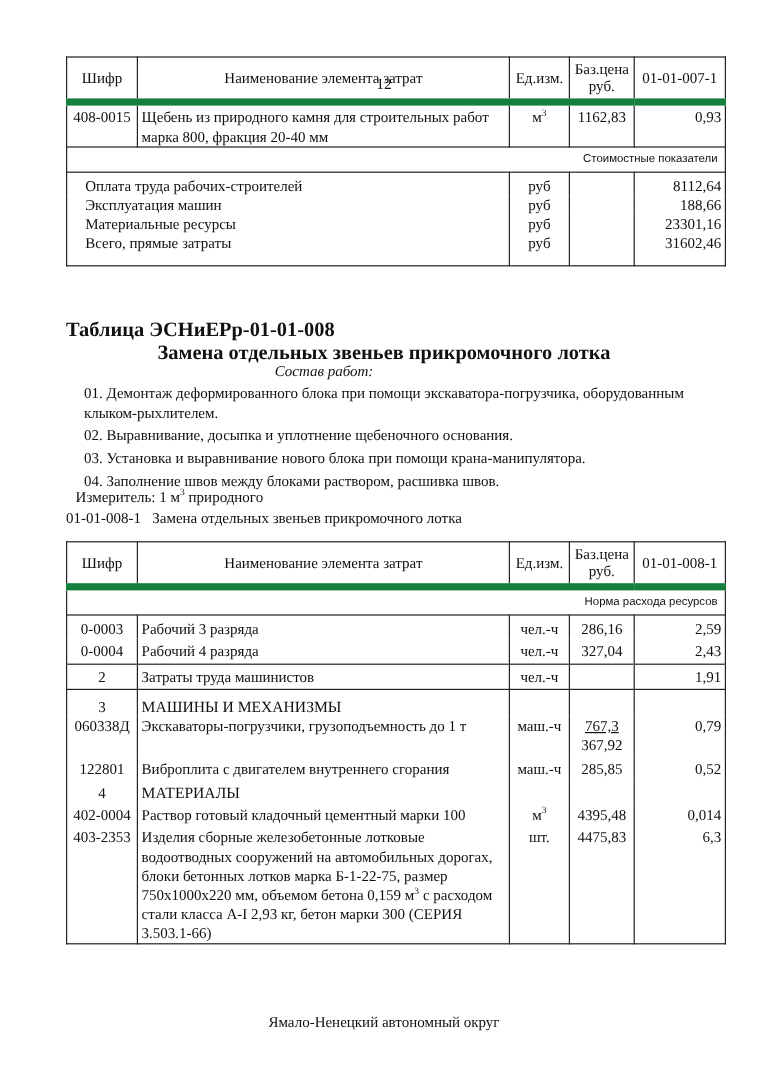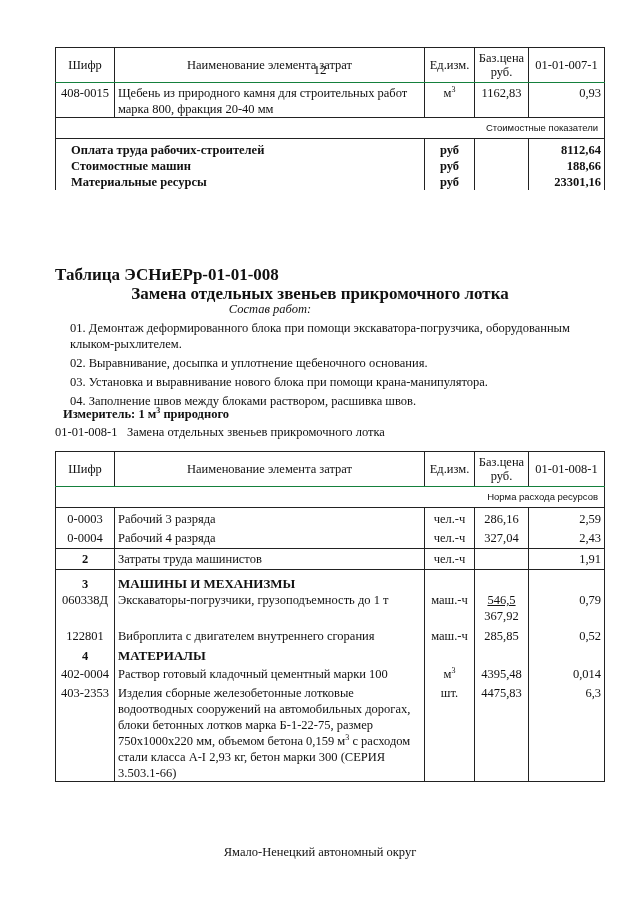--- a/index.html
+++ b/index.html
@@ -2,26 +2,26 @@
 <html><head>
 <meta charset="utf-8">
 <style>
   html, body { margin: 0; padding: 0; background: #ffffff; }
   body { width: 640px; height: 905px; position: relative; overflow: hidden;
          font-family: "Liberation Serif", serif; color: #111; font-size: 12.5px; }
   .abs { position: absolute; }
   .pagenum { left: 0; width: 640px; top: 22px; text-align: center; font-size: 13px; margin-top: 40px; }
   table.t { position: absolute; border-collapse: collapse; table-layout: fixed; font-size: 12.5px; }
   table.t td { border-left: 1px solid #222; border-right: 1px solid #222; padding: 0 3px; vertical-align: top; line-height: 16px; }
-  table.t tr.hdr td { border-top: 1px solid #222; border-bottom: 1px solid #15803d; vertical-align: middle; text-align: center; line-height: 14px; height: 34px; }
+  table.t tr.hdr td { border-top: 1px solid #222; border-bottom: 6px solid #15803d; vertical-align: middle; text-align: center; line-height: 14px; height: 34px; }
   table.t tr.bt td { border-top: 1px solid #222; }
   table.t tr.bb td { border-bottom: 1px solid #222; }
   .r { text-align: right; }
   .c { text-align: center; }
-  .b { font-weight: bold; }
+  .b { font-weight: normal; }
   .sub { font-family: "Liberation Sans", sans-serif; font-size: 9.5px; text-align: right; padding-right: 6px !important; }
   .u { text-decoration: underline; }
   sup { font-size: 8px; line-height: 0; }
   .title-b { font-weight: bold; font-size: 17px; }
   .work p { margin: 0; }
 </style>
 </head>
 <body>
 
 <div class="abs pagenum">12</div>
@@ -52,30 +52,36 @@
   <tr class="bb">
     <td colspan="5" class="sub" style="height:20px; vertical-align:middle;">Стоимостные показатели</td>
   </tr>
   <tr>
     <td colspan="2" class="b" style="padding-left:15px; padding-top:3px; border-right:1px solid #222;">Оплата труда рабочих-строителей</td>
     <td class="c b" style="padding-top:3px">руб</td>
     <td></td>
     <td class="r b" style="padding-top:3px">8112,64</td>
   </tr>
   <tr>
-    <td colspan="2" class="b" style="padding-left:15px; border-right:1px solid #222;">Стоимостные машин</td>
+    <td colspan="2" class="b" style="padding-left:15px; border-right:1px solid #222;">Эксплуатация машин</td>
     <td class="c b">руб</td>
     <td></td>
     <td class="r b">188,66</td>
   </tr>
   <tr>
     <td colspan="2" class="b" style="padding-left:15px; border-right:1px solid #222;">Материальные ресурсы</td>
     <td class="c b">руб</td>
     <td></td>
     <td class="r b">23301,16</td>
+  </tr>
+  <tr class="bb">
+    <td colspan="2" class="b" style="padding-left:15px; height:26px; border-right:1px solid #222;">Всего, прямые затраты</td>
+    <td class="c b">руб</td>
+    <td></td>
+    <td class="r b">31602,46</td>
   </tr>
 </tbody>
   </table>
 
 <div class="abs title-b" style="left:55px; top:265px;">Таблица  ЭСНиЕРр-01-01-008</div>
 <div class="abs title-b" style="left:0; width:640px; text-align:center; top:284px;">Замена отдельных звеньев прикромочного лотка</div>
 <div class="abs" style="left:0; width:540px; text-align:center; top:302px; font-style:italic;">Состав работ:</div>
 <div class="abs work" style="left:70px; width:535px; top:320px; line-height:16px;">
   <p style="margin-bottom:3px">01. Демонтаж деформированного блока при помощи экскаватора-погрузчика, оборудованным клыком-рыхлителем.</p>
   <p style="margin-bottom:3px">02. Выравнивание, досыпка и уплотнение щебеночного основания.</p>
@@ -129,21 +135,21 @@
     <td class="c b" style="padding-top:6px">3</td>
     <td class="b" style="padding-top:6px; font-size:13px;">МАШИНЫ И МЕХАНИЗМЫ</td>
     <td></td>
         <td></td>
         <td></td>
   </tr>
   <tr>
     <td class="c">060338Д</td>
     <td>Экскаваторы-погрузчики, грузоподъемность до 1 т</td>
     <td class="c">маш.-ч</td>
-    <td class="c"><span class="u">546,5</span><br><span>367,92</span></td>
+    <td class="c"><span class="u">767,3</span><br><span>367,92</span></td>
     <td class="r">0,79</td>
   </tr>
   <tr>
     <td class="c" style="padding-top:4px">122801</td>
     <td style="padding-top:4px">Виброплита с двигателем внутреннего сгорания</td>
     <td class="c" style="padding-top:4px">маш.-ч</td>
     <td class="c" style="padding-top:4px">285,85</td>
     <td class="r" style="padding-top:4px">0,52</td>
   </tr>
   <tr>

